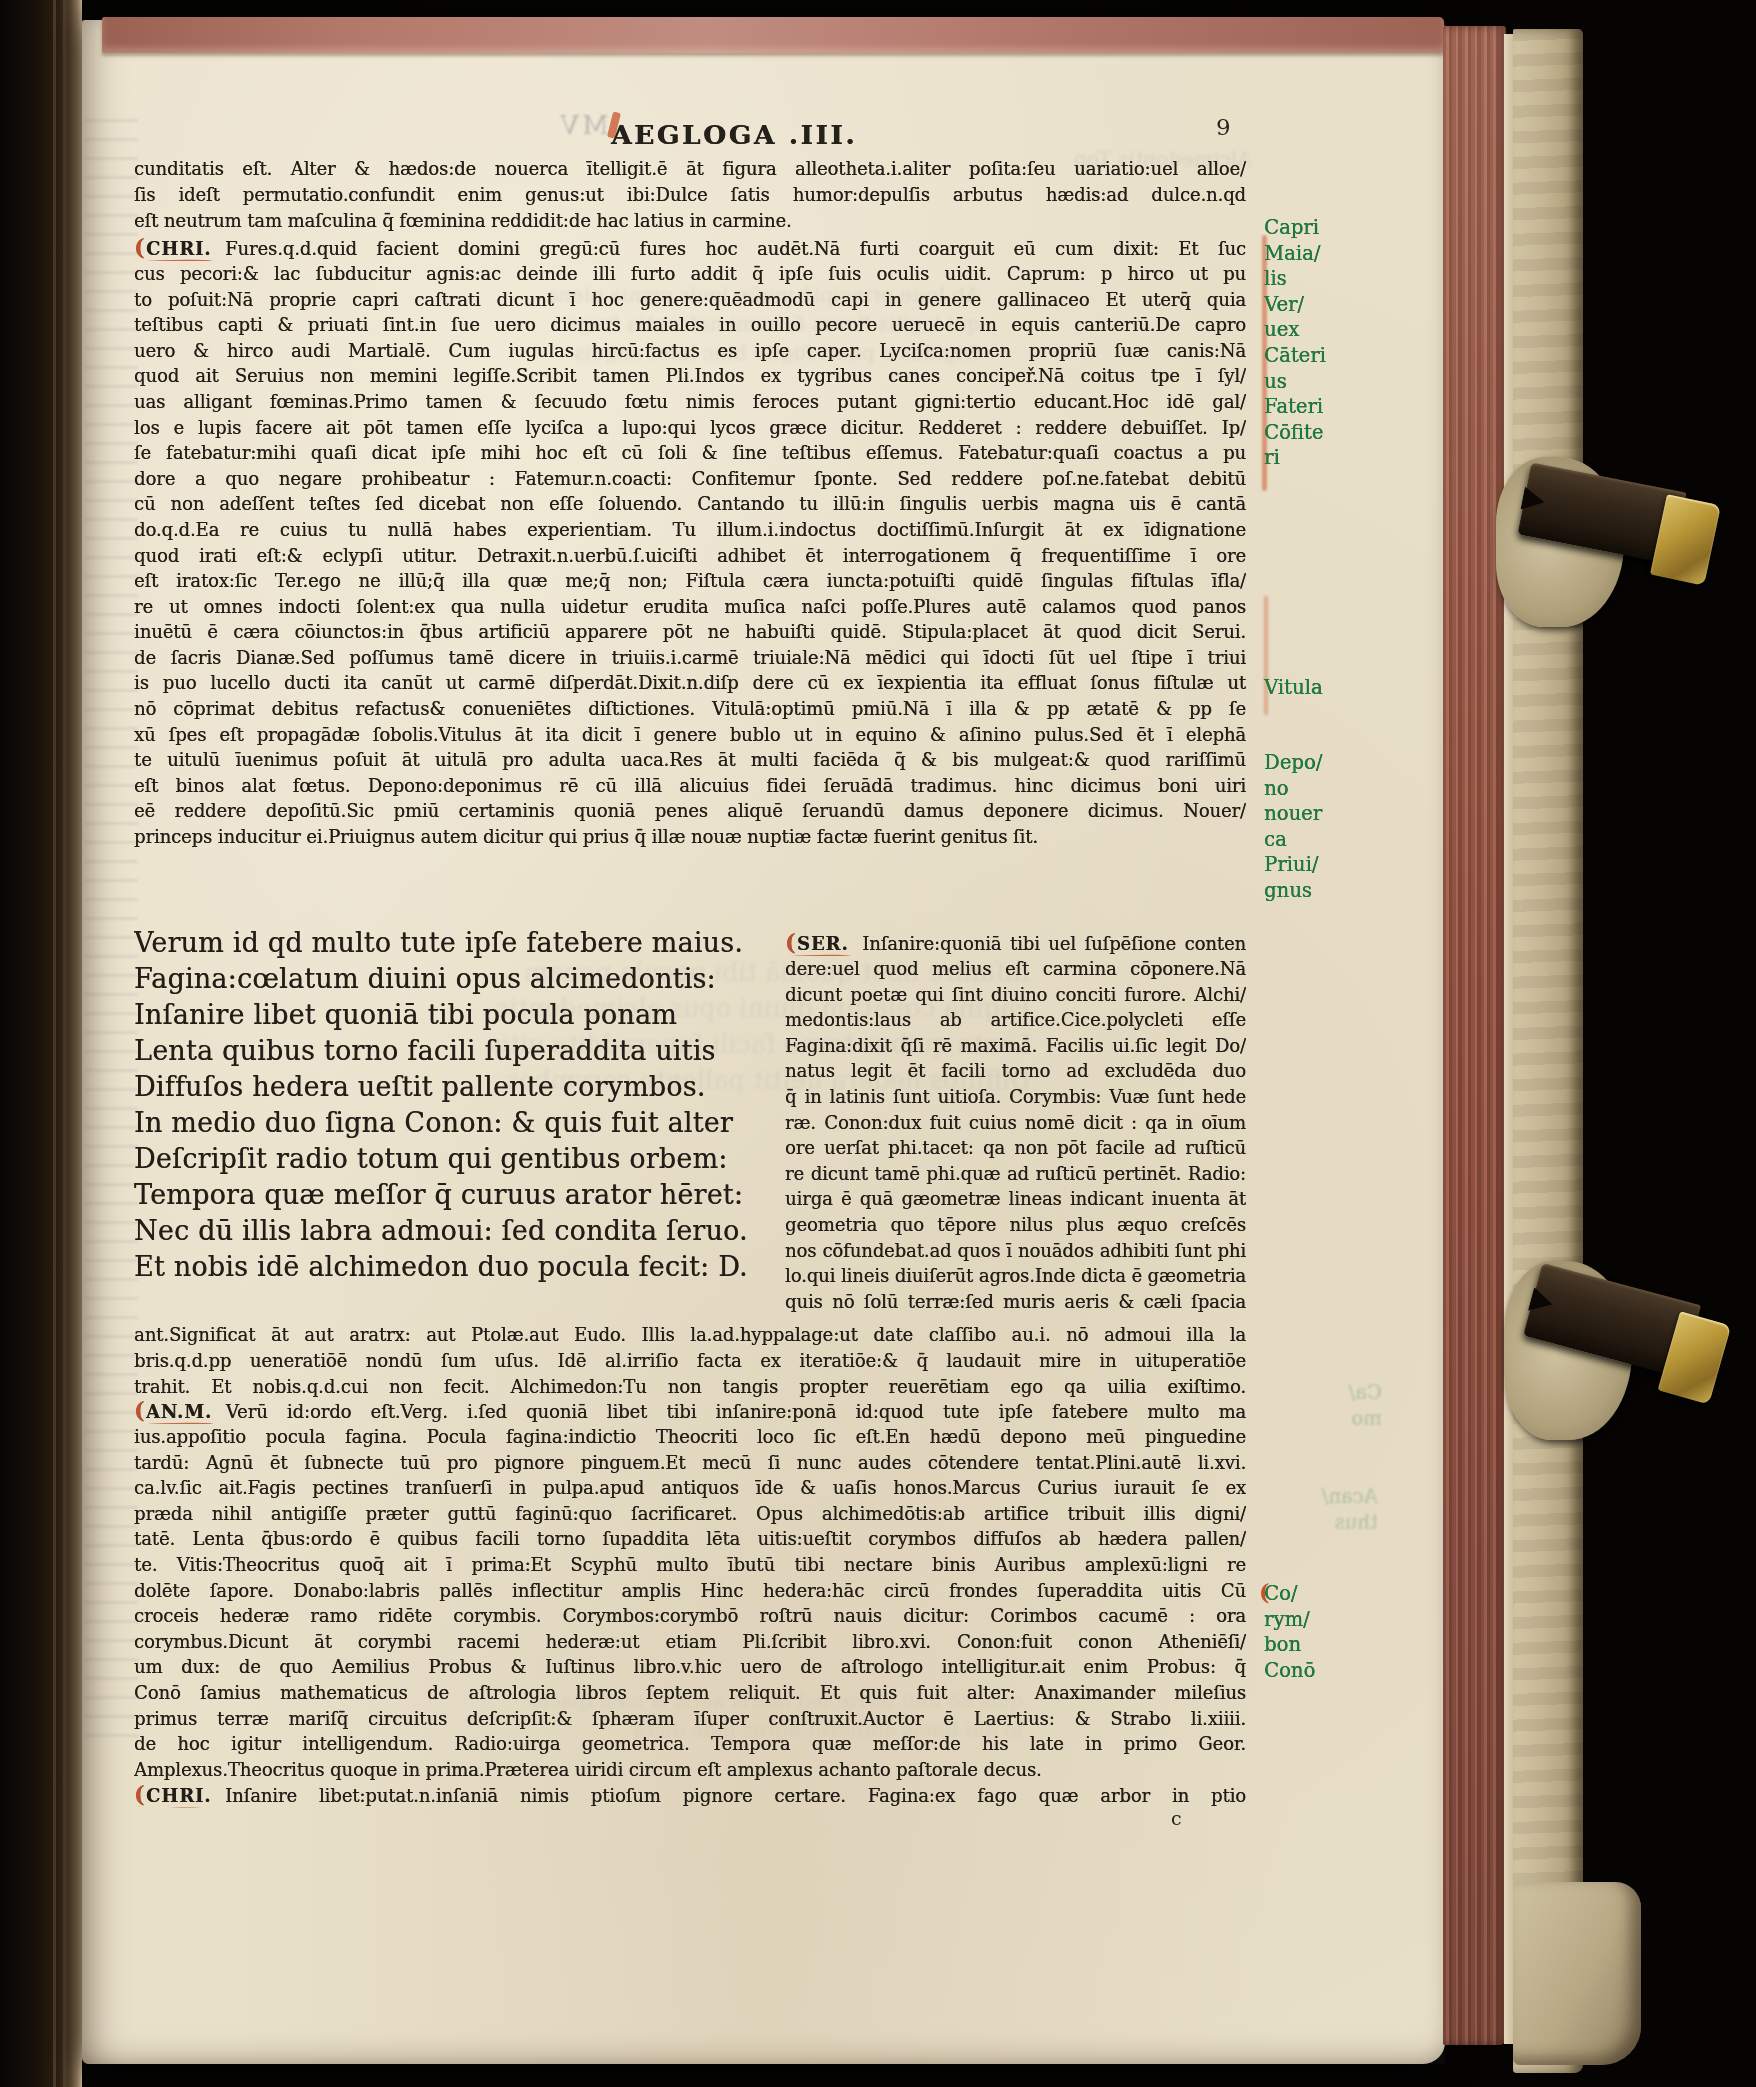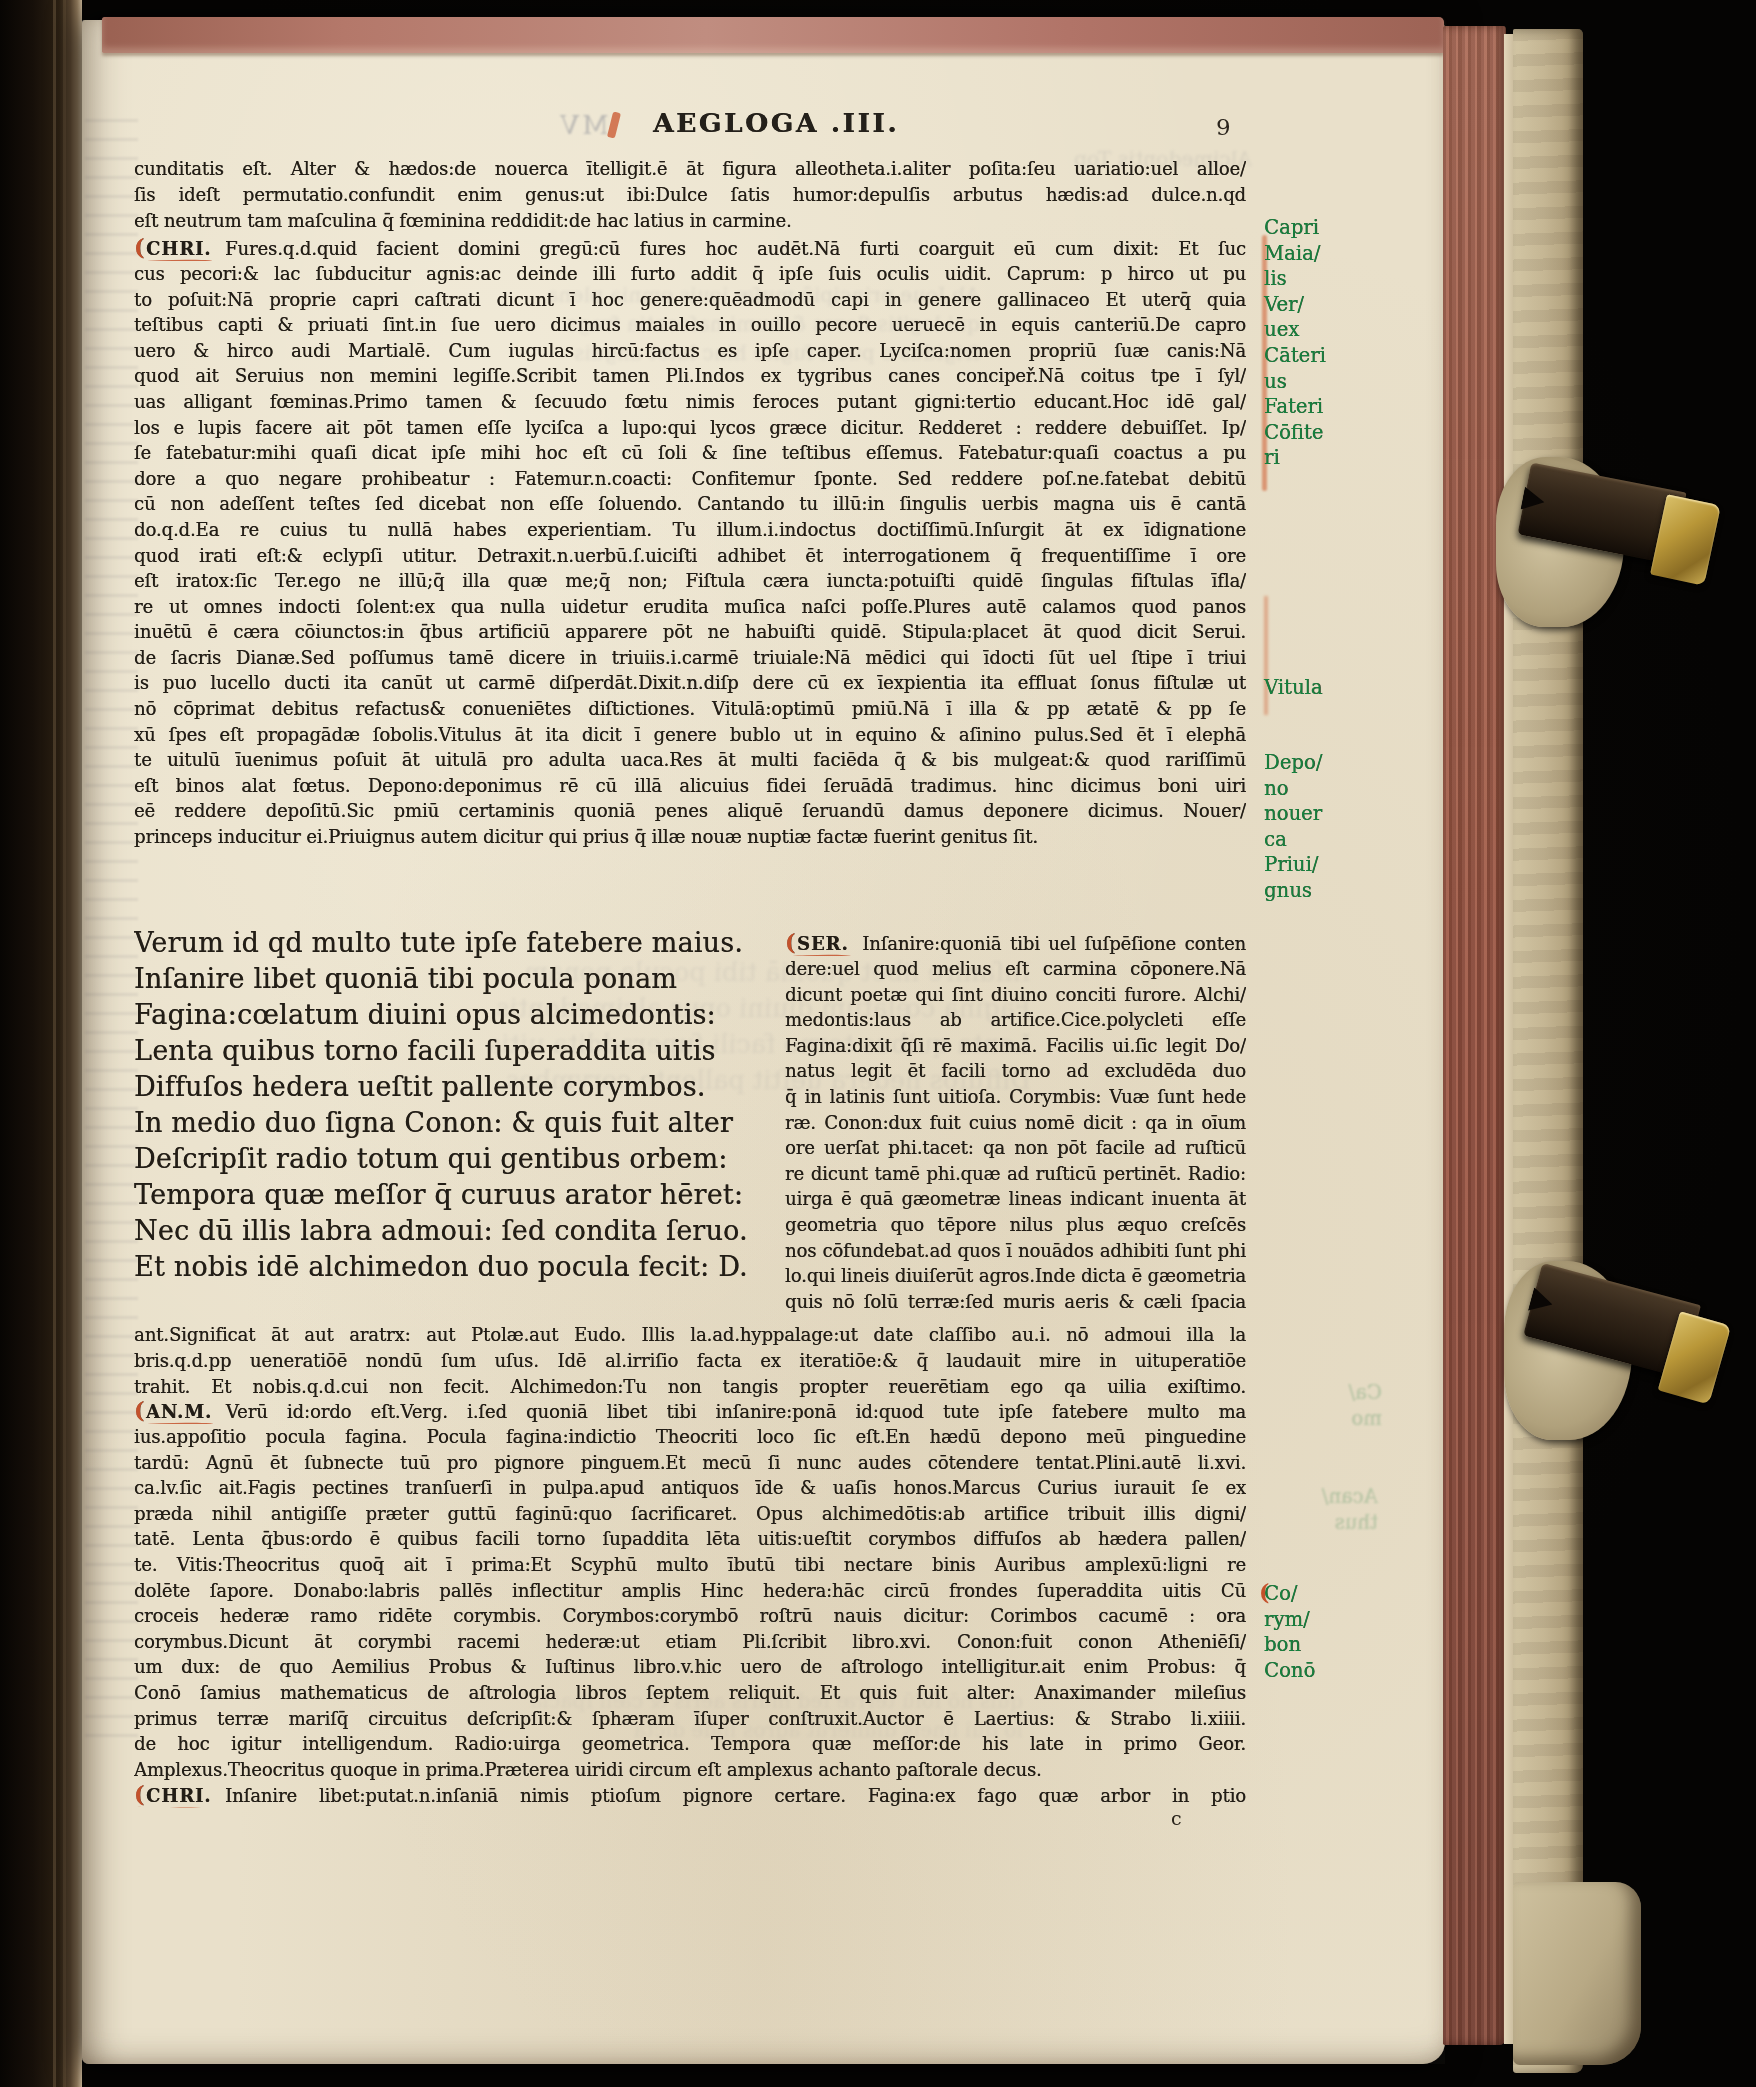--- a/index.html
+++ b/index.html
@@ -52,22 +52,22 @@
   .brass{background:linear-gradient(135deg,#d9c06a 0%,#b99738 40%,#8a6c24 75%,#c9ab52 100%);
          border-radius:3.4px 8.5px 8.5px 3.4px;box-shadow:inset 0 1.7px 1.7px rgba(255,240,190,.7),0 2.6px 5.1px rgba(0,0,0,.7);}
 
   
   #textblock{left:134px;top:20.4px;width:1112px;height:1985px;color:#221d16;}
   .line{height:25.6px;line-height:25.6px;font-size:18px;letter-spacing:-0.1px;
         text-align:justify;text-align-last:justify;white-space:normal;overflow:hidden;
         text-shadow:0.3px 0 0 rgba(30,24,16,.8);}
   .short{text-align-last:left;}
   #hdr{left:141px;top:107px;width:1112px;height:44px;}
-  #hdr-title{position:absolute;left:470px;top:0;font-size:26.4px;font-weight:bold;letter-spacing:2.6px;color:#24201a;
-        text-shadow:0.4px 0 0 #24201a;margin-left:42px;}
+  #hdr-title{position:absolute;left:470px;top:12px;font-size:26.4px;font-weight:bold;letter-spacing:2.6px;color:#24201a;
+        text-shadow:0.4px 0 0 #24201a;}
   #hdr-ghost{position:absolute;left:416px;top:3.4px;font-size:25.6px;letter-spacing:3.4px;color:#8a8d96;opacity:.5;
         filter:blur(0.9px);transform:scaleX(-1);}
   #hdr-red{position:absolute;left:469px;top:5.1px;width:7.7px;height:25.6px;background:#c9542c;opacity:.75;
         transform:rotate(14deg);border-radius:2.6px;}
   #folio{position:absolute;left:1075px;top:6.8px;font-size:23px;color:#2a241c;}
   .pil{font-size:22px;color:#c4512b;margin-right:1.7px;font-weight:bold;}
   .marklbl{position:relative;font-weight:bold;letter-spacing:0.9px;margin-right:13.6px;}
   .marklbl::after{content:"";position:absolute;left:-13.6px;right:-3.4px;bottom:-6px;height:5.1px;
         background:#c4512b;border-radius:50%/70%;transform:rotate(-1.2deg);opacity:.85;}
   .flourish::after{height:6.8px;left:-17px;right:1.7px;bottom:-8.5px;transform:rotate(-2deg);}
@@ -175,22 +175,22 @@
         <div class="line">xū ſpes eſt propagādæ ſobolis.Vitulus āt ita dicit ī genere bublo ut in equino &amp; aſinino pulus.Sed ēt ī elephā</div>
         <div class="line">te uitulū īuenimus poſuit āt uitulā pro adulta uaca.Res āt multi faciēda q̄ &amp; bis mulgeat:&amp; quod rariſſimū</div>
         <div class="line">eſt binos alat fœtus.  Depono:deponimus rē cū illā alicuius fidei ſeruādā tradimus. hinc dicimus boni uiri</div>
         <div class="line">eē reddere depoſitū.Sic pmiū certaminis quoniā penes aliquē ſeruandū damus deponere dicimus.  Nouer/</div>
         <div class="line short">princeps inducitur ei.Priuignus autem dicitur qui prius q̄ illæ nouæ nuptiæ factæ fuerint genitus ſit.</div>
       </div>
   </div>
 
   <div id="poem" class="abs" style="left:0;top:905px;width:660px">
       <div class="line">Verum id qd multo tute ipſe fatebere maius.</div>
+      <div class="line">Fagina:cœlatum diuini opus alcimedontis:</div>
       <div class="line">Inſanire libet quoniā tibi pocula ponam</div>
-      <div class="line">Fagina:cœlatum diuini opus alcimedontis:</div>
       <div class="line">Lenta quibus torno facili ſuperaddita uitis</div>
       <div class="line">Diffuſos hedera ueſtit pallente corymbos.</div>
       <div class="line">In medio duo ſigna Conon: &amp; quis fuit alter</div>
       <div class="line">Deſcripſit radio totum qui gentibus orbem:</div>
       <div class="line">Tempora quæ meſſor q̄ curuus arator hēret:</div>
       <div class="line">Nec dū illis labra admoui: ſed condita ſeruo.</div>
       <div class="line">Et nobis idē alchimedon duo pocula fecit: D.</div>
     </div>
 
   <div id="sercol" class="abs" style="left:651px;top:910px;width:461px">

